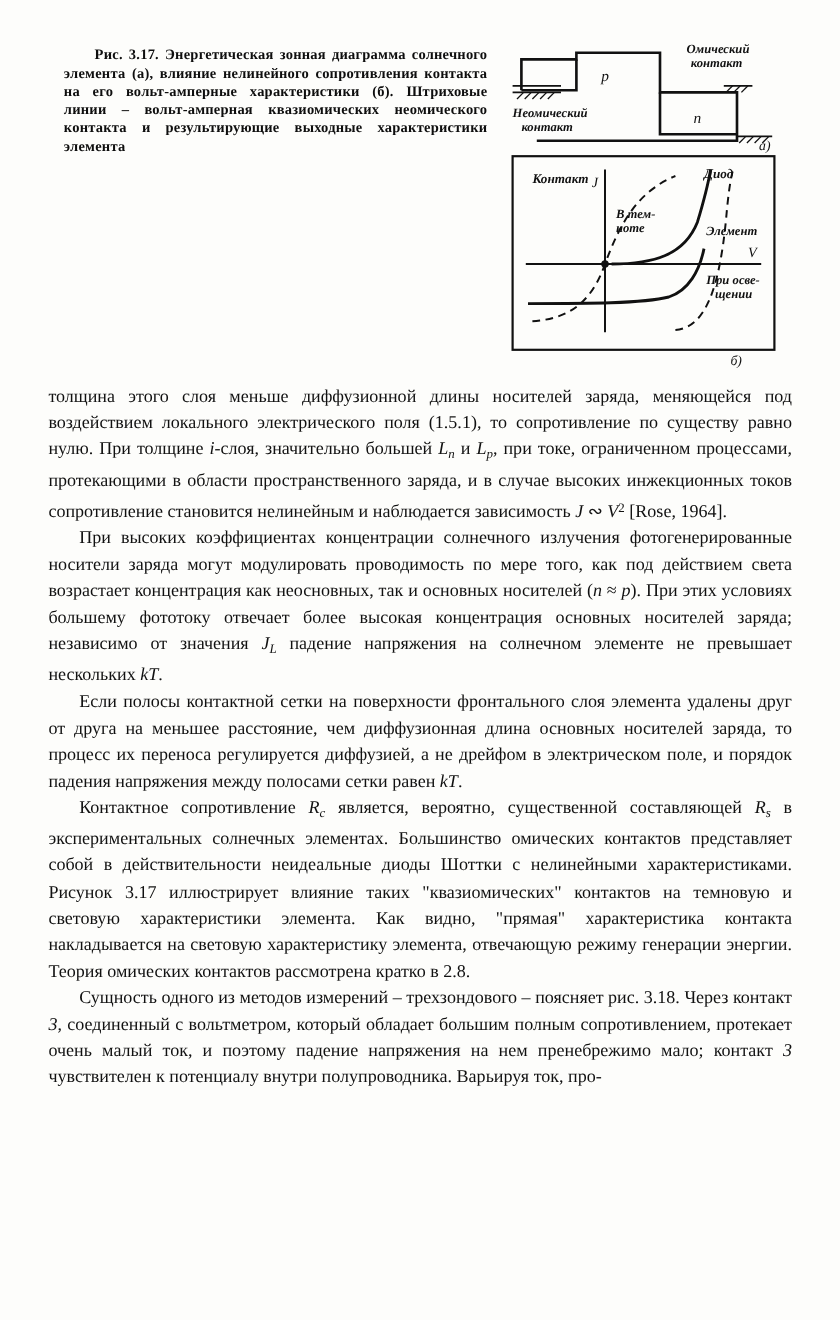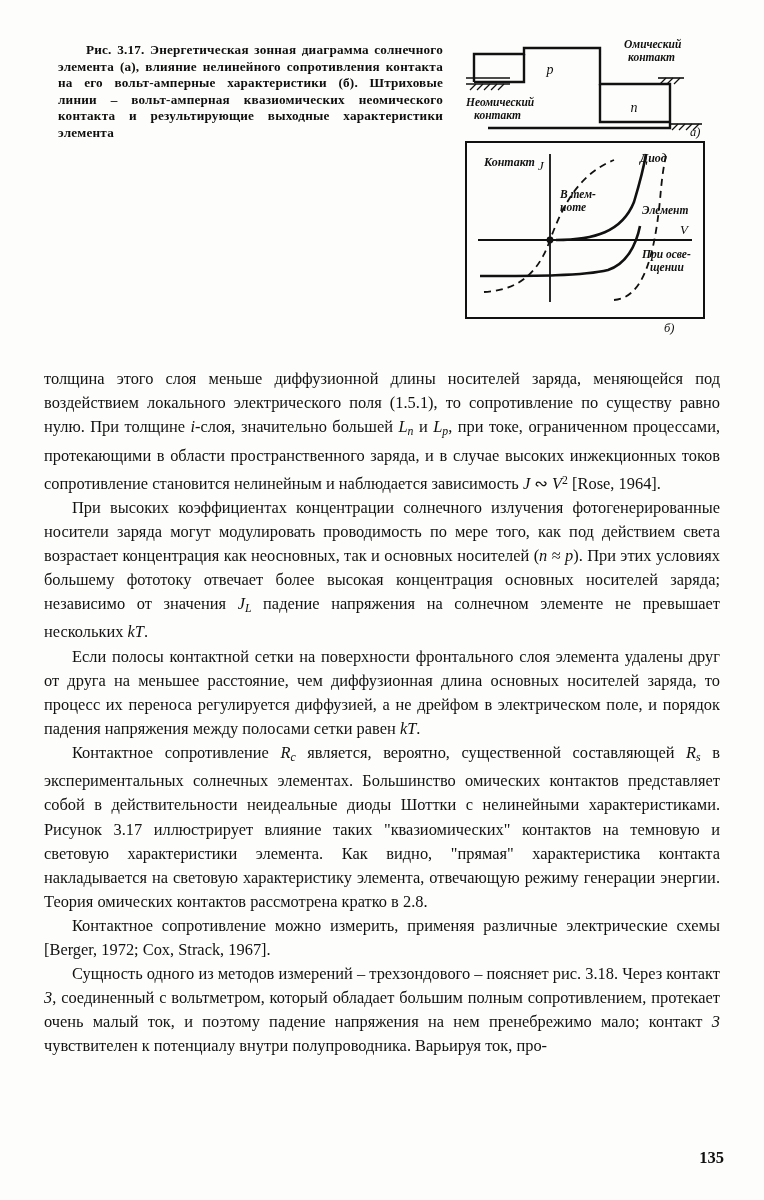--- a/index.html
+++ b/index.html
@@ -74,21 +74,21 @@
     font-size: 16.4px;
     line-height: 24.1px;
     text-align: justify;
     text-justify: inter-word;
     color: #111111;
   }
   .body-text p {
     margin: 0 0 0 0;
     text-indent: 28px;
   }
-  .body-text p.noindent { text-indent: 0; margin-top: 19px; }
+  .body-text p.noindent { text-indent: 0; }
   .body-text i { font-style: italic; }
   .sub {
     font-size: 0.72em;
     vertical-align: -0.28em;
     font-style: italic;
   }
   .sup {
     font-size: 0.72em;
     vertical-align: 0.42em;
   }
@@ -186,18 +186,16 @@
         <text x="200" y="192" font-family="Liberation Serif, serif" font-size="12.5" font-style="italic" fill="#111">б)</text>
       </svg>
     </div>
   </div>
 
   <div class="body-text">
     <p class="noindent">толщина этого слоя меньше диффузионной длины носителей заряда, меняющейся под воздействием локального электрического поля (1.5.1), то сопротивление по существу равно нулю. При толщине <i>i</i>-слоя, значительно большей <i>L<span class="sub">n</span></i> и <i>L<span class="sub">p</span></i>, при токе, ограниченном процессами, протекающими в области пространственного заряда, и в случае высоких инжекционных токов сопротивление становится нелинейным и наблюдается зависимость <i>J</i> ∾ <i>V</i><span class="sup">2</span> [Rose, 1964].</p>
     <p>При высоких коэффициентах концентрации солнечного излучения фотогенерированные носители заряда могут модулировать проводимость по мере того, как под действием света возрастает концентрация как неосновных, так и основных носителей (<i>n</i> ≈ <i>p</i>). При этих условиях большему фототоку отвечает более высокая концентрация основных носителей заряда; независимо от значения <i>J<span class="sub">L</span></i> падение напряжения на солнечном элементе не превышает нескольких <i>kT</i>.</p>
     <p>Если полосы контактной сетки на поверхности фронтального слоя элемента удалены друг от друга на меньшее расстояние, чем диффузионная длина основных носителей заряда, то процесс их переноса регулируется диффузией, а не дрейфом в электрическом поле, и порядок падения напряжения между полосами сетки равен <i>kT</i>.</p>
     <p>Контактное сопротивление <i>R<span class="sub">c</span></i> является, вероятно, существенной составляющей <i>R<span class="sub">s</span></i> в экспериментальных солнечных элементах. Большинство омических контактов представляет собой в действительности неидеальные диоды Шоттки с нелинейными характеристиками. Рисунок 3.17 иллюстрирует влияние таких "квазиомических" контактов на темновую и световую характеристики элемента. Как видно, "прямая" характеристика контакта накладывается на световую характеристику элемента, отвечающую режиму генерации энергии. Теория омических контактов рассмотрена кратко в 2.8.</p>
-    <p>Контактное сопротивление можно измерить, применяя различные электрические схемы [Berger, 1972; Cox, Strack, 1967].</p>
     <p>Сущность одного из методов измерений – трехзондового – поясняет рис. 3.18. Через контакт <i>3</i>, соединенный с вольтметром, который обладает большим полным сопротивлением, протекает очень малый ток, и поэтому падение напряжения на нем пренебрежимо мало; контакт <i>3</i> чувствителен к потенциалу внутри полупроводника. Варьируя ток, про-</p>
   </div>
 
-  <div class="page-number">135</div>
 </div>
 
 </body></html>

